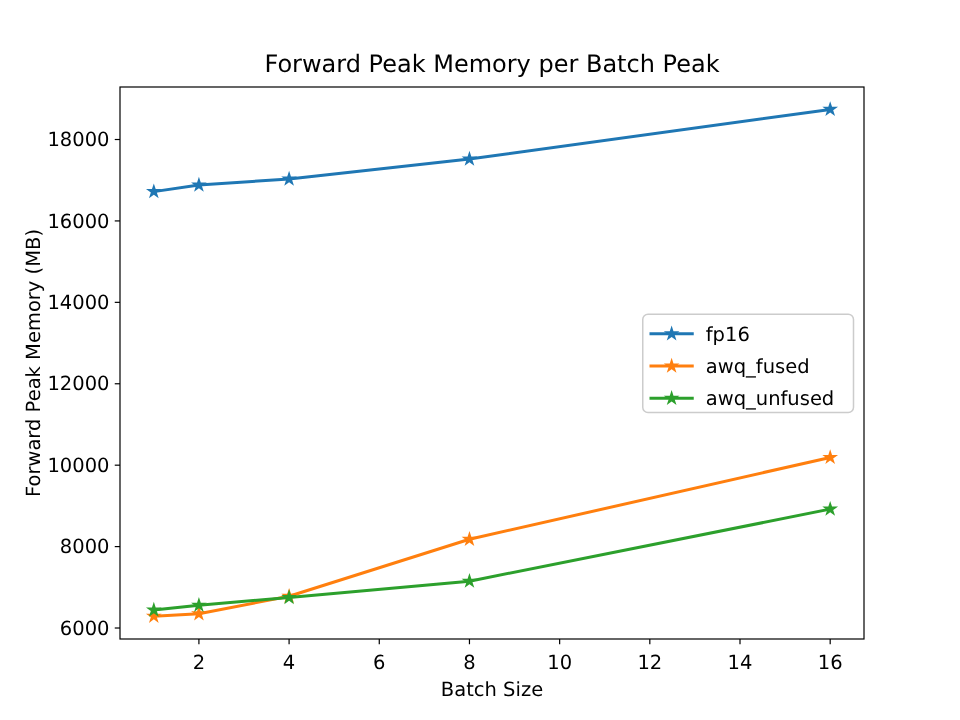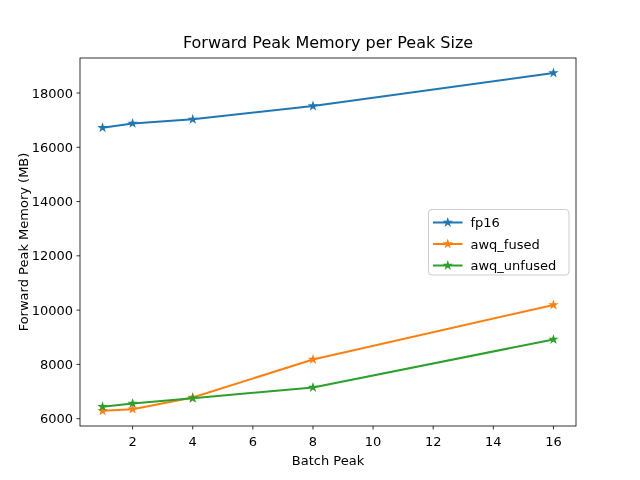--- a/index.html
+++ b/index.html
@@ -111,16 +111,16 @@
           <path d="M447.75 238.50L448.98 242.30L452.98 242.30L449.75 244.65L450.98 248.45L447.75 246.10L444.52 248.45L445.75 244.65L442.52 242.30L446.52 242.30Z" fill="#ff7f0e"></path>
           <text x="470.5" y="248.7" font-size="13">awq_fused</text>
         </g>
         <g>
           <line x1="433" y1="265.5" x2="462.5" y2="265.5" stroke="#2ca02c" stroke-width="2"></line>
           <path d="M447.75 260.00L448.98 263.80L452.98 263.80L449.75 266.15L450.98 269.95L447.75 267.60L444.52 269.95L445.75 266.15L442.52 263.80L446.52 263.80Z" fill="#2ca02c"></path>
           <text x="470.5" y="270.2" font-size="13">awq_unfused</text>
         </g>
       </g>
     </svg>
-  <div class="chart-title">Forward Peak Memory per Peak Size</div>
-  <div class="xlabel">Batch Peak</div>
+  <div class="chart-title">Forward Peak Memory per Batch Peak</div>
+  <div class="xlabel">Batch Size</div>
   <div class="ylabel">Forward Peak Memory (MB)</div>
 </div>
 
 </body></html>

